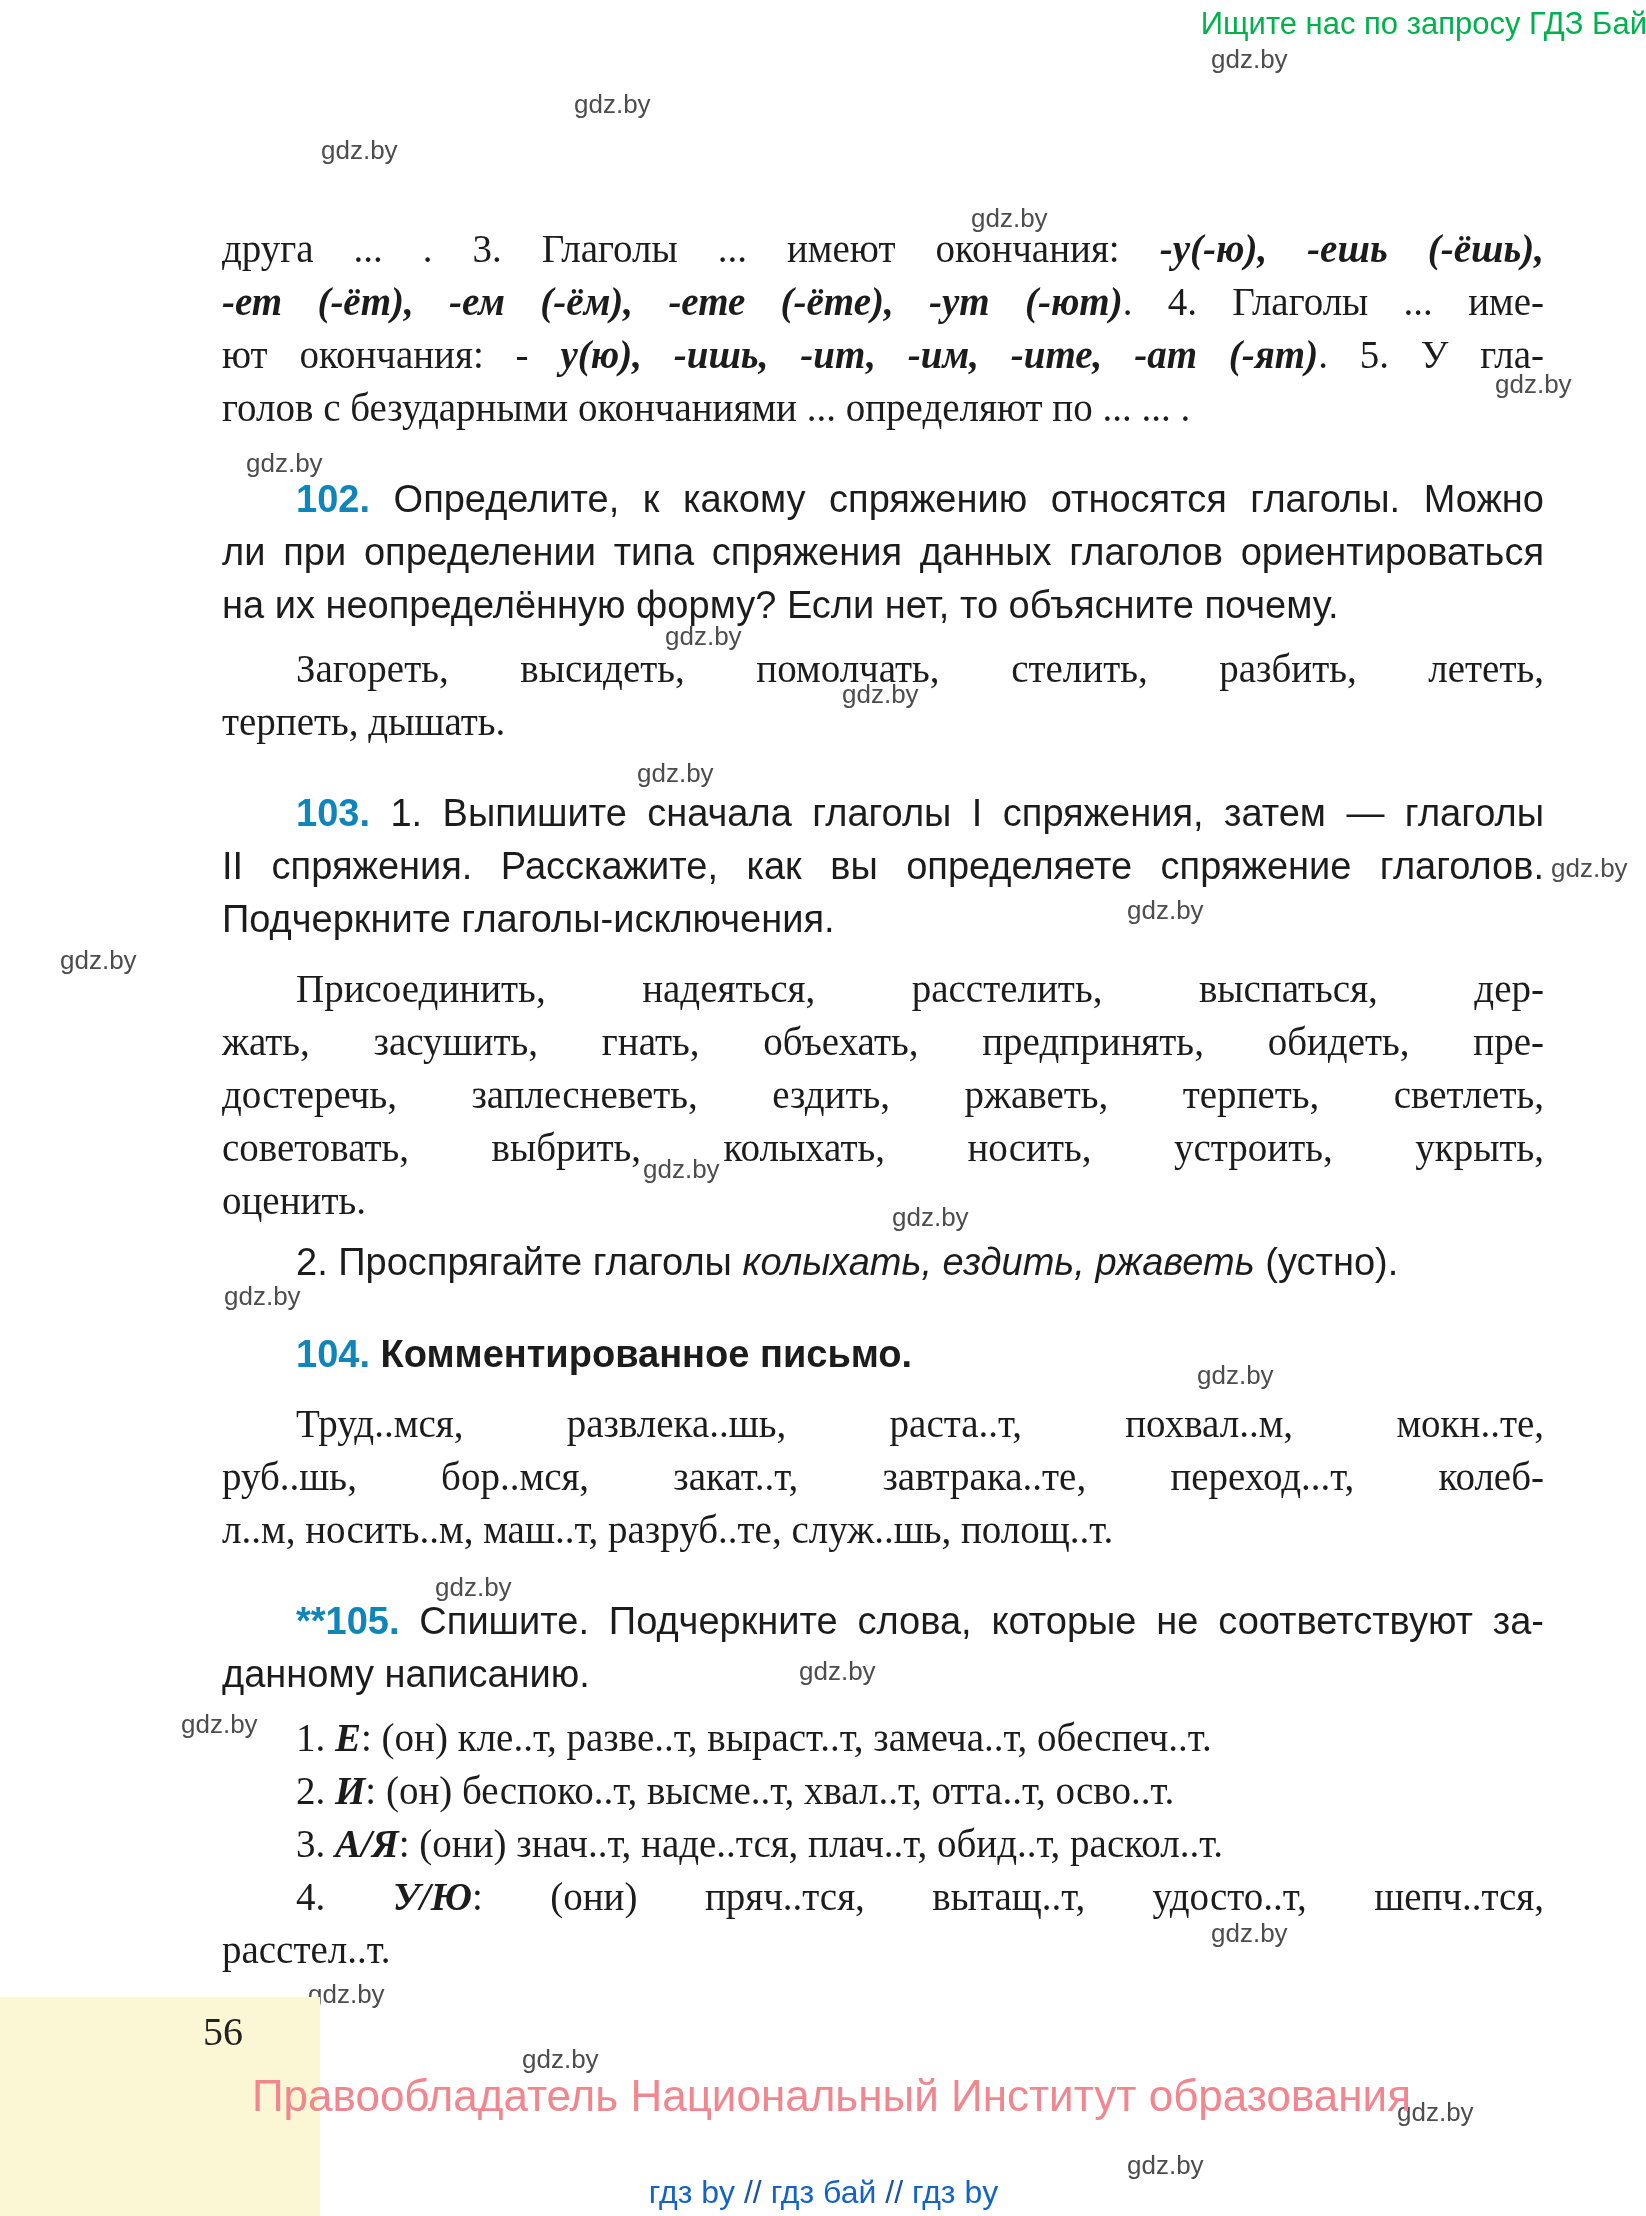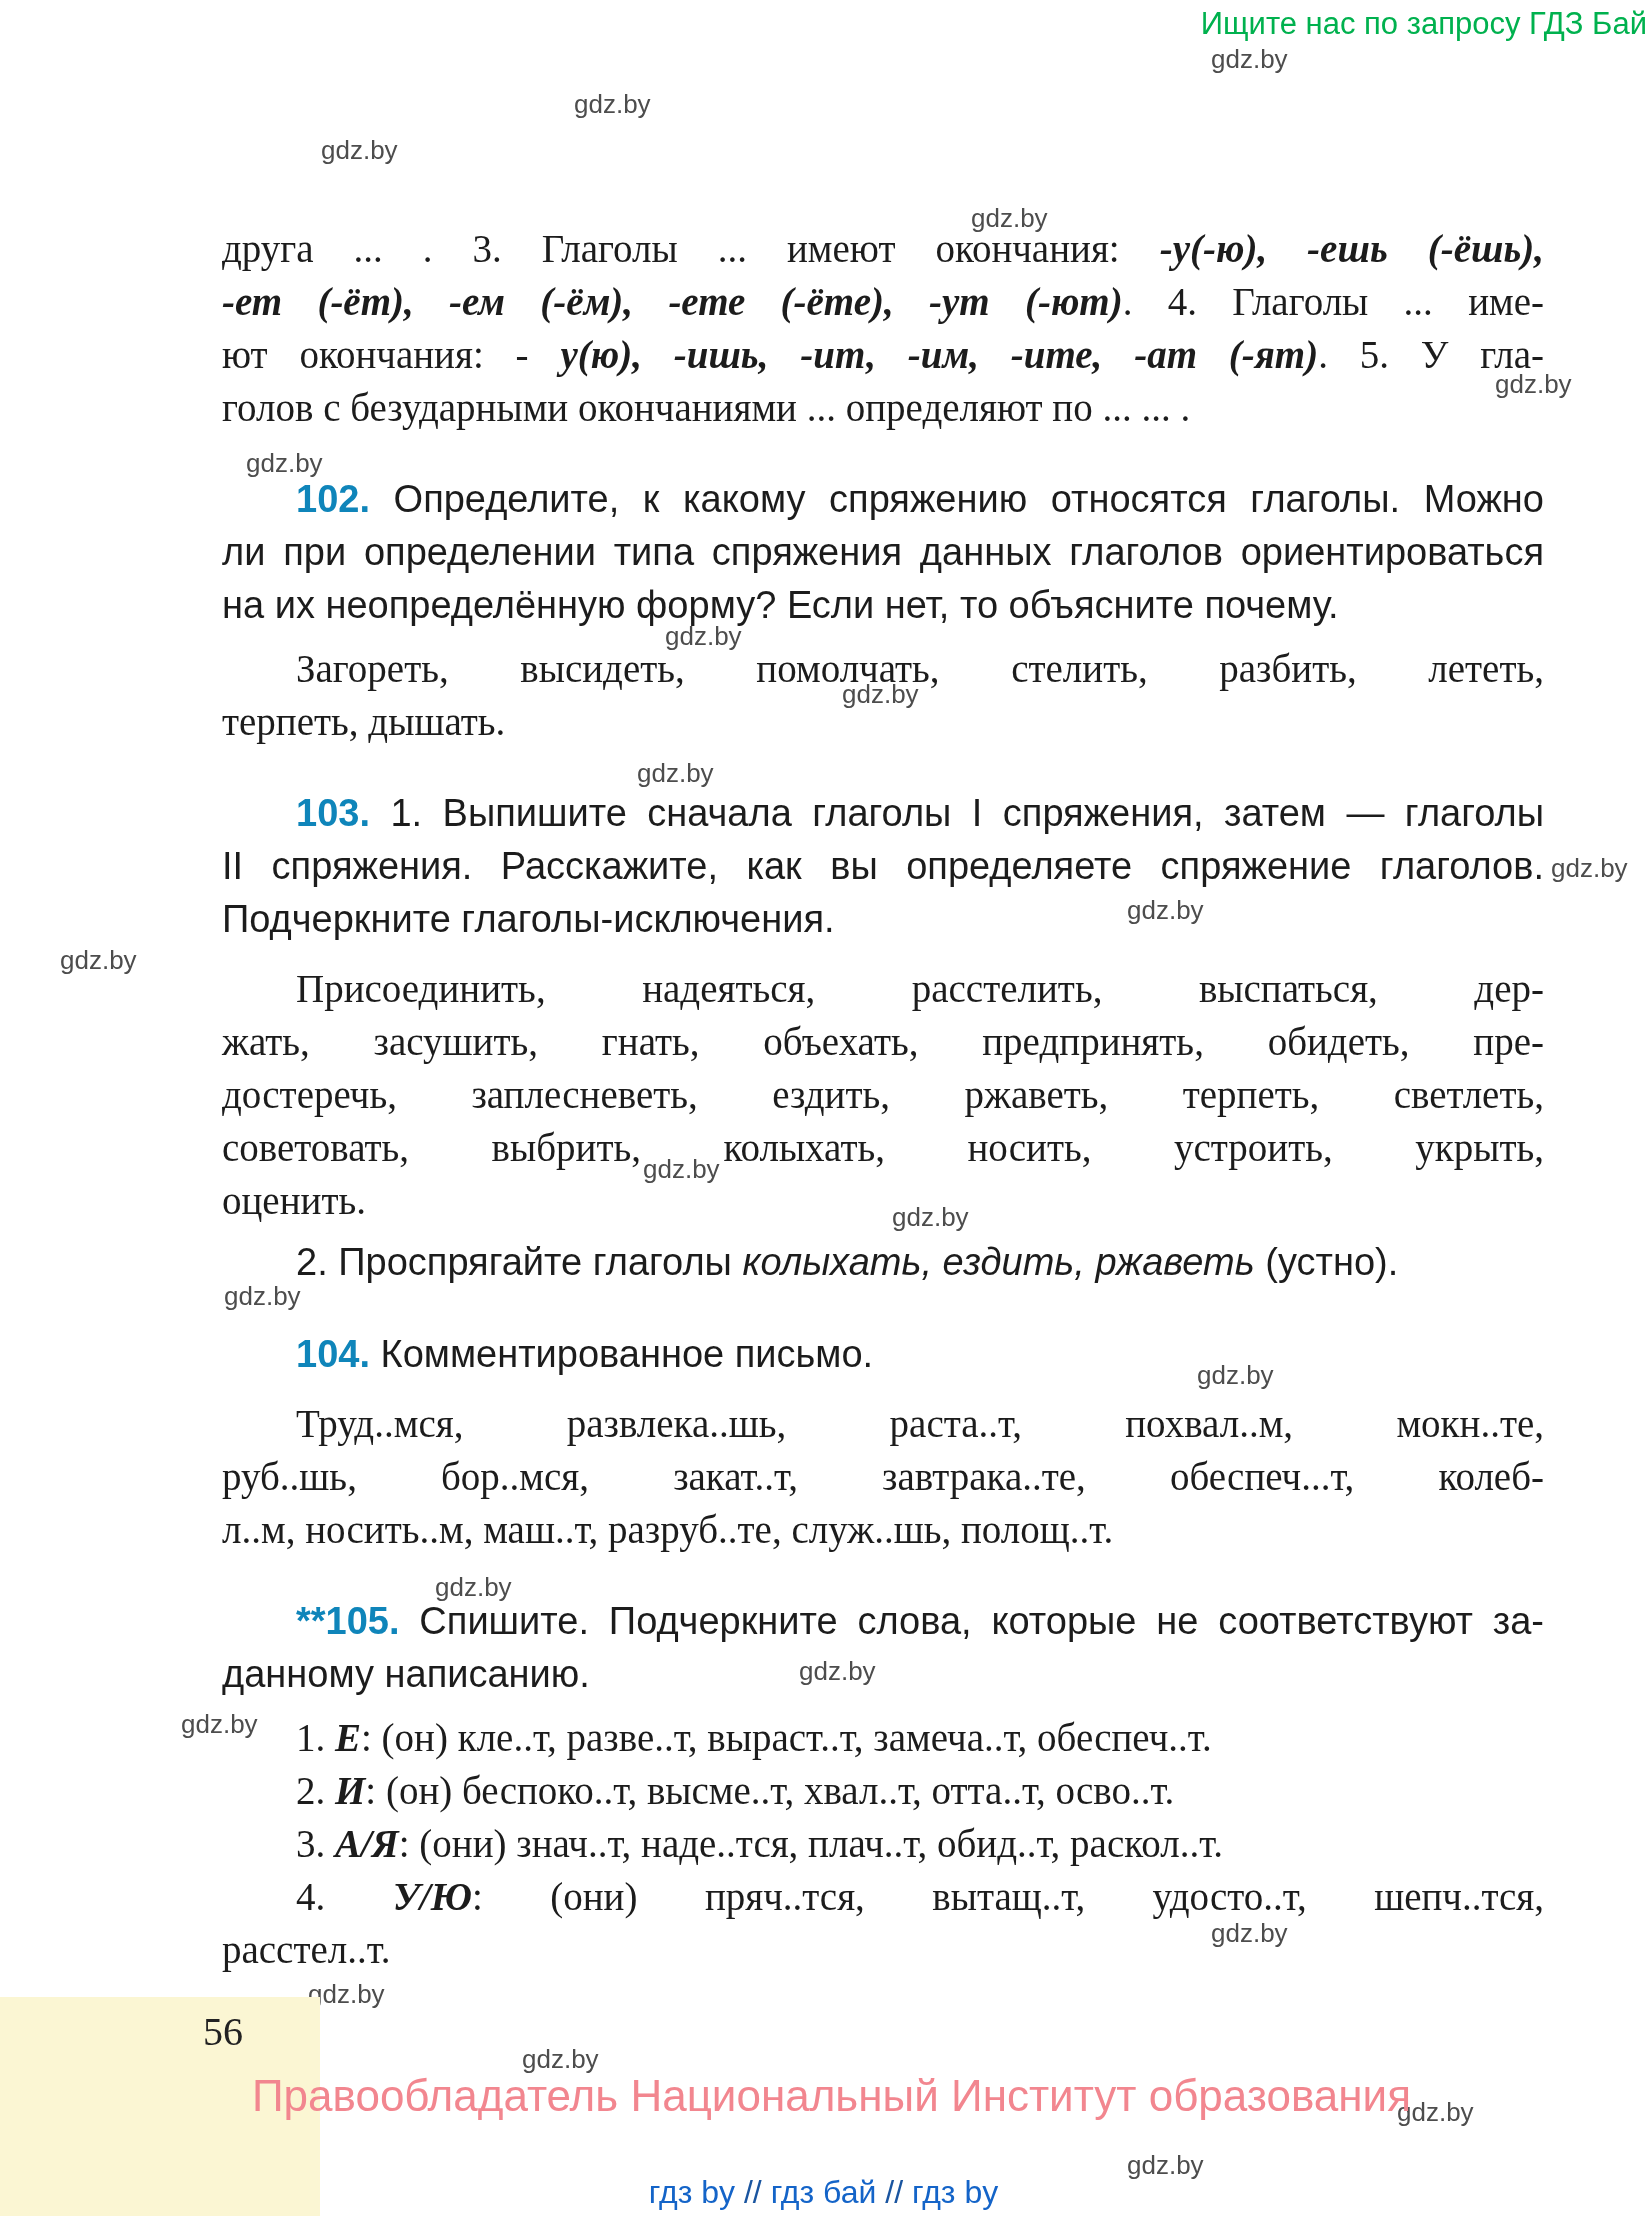--- a/index.html
+++ b/index.html
@@ -30,21 +30,21 @@
   .sp-md{margin-top:16px;}
   .sp-lg{margin-top:39px;}
   .f-serif{font-family:"Liberation Serif","DejaVu Serif",serif; font-size:39px;}
   .f-sans{font-family:"Liberation Sans","DejaVu Sans",sans-serif; font-size:38px;}
   .line{line-height:53px; text-align:left;}
   .line.j{text-align:justify; text-align-last:justify;}
   .line.ind{text-indent:74px;}
   .s-plain{}
   .s-bi{font-weight:bold; font-style:italic;}
   .s-i{font-style:italic;}
-  .s-b{font-weight:normal;}
+  .s-b{font-weight:bold;}
   .s-num{color:var(--accent); font-weight:bold;
          font-family:"Liberation Sans","DejaVu Sans",sans-serif;}
   .yellow-box{position:absolute; left:0; bottom:0; width:320px; height:219px; background:var(--yellow);}
   .page-number{position:absolute; left:203px; top:2008px; font-size:40px; color:#222;}
   .copyright{
     position:absolute; top:2071px; left:0; width:100%; text-align:center;
     font-family:"Liberation Sans","DejaVu Sans",sans-serif;
     font-size:44px; color:var(--pink);margin-left:8px;
   }
   .bottom-links{
@@ -115,21 +115,21 @@
         <div class="line"><span class="s-plain">оценить.</span></div>
       </div>
       <div class="para f-sans sp-sm">
         <div class="line ind"><span class="s-plain">2. Проспрягайте глаголы </span><span class="s-i">колыхать, ездить, ржаветь</span><span class="s-plain"> (устно).</span></div>
       </div>
       <div class="para f-sans sp-lg">
         <div class="line ind"><span class="s-num">104.</span><span class="s-plain"> </span><span class="s-b">Комментированное письмо.</span></div>
       </div>
       <div class="para f-serif sp-md">
         <div class="line j ind"><span class="s-plain">Труд..мся, развлека..шь, раста..т, похвал..м, мокн..те,</span></div>
-        <div class="line j"><span class="s-plain">руб..шь, бор..мся, закат..т, завтрака..те, обеспеч...т, колеб-</span></div>
+        <div class="line j"><span class="s-plain">руб..шь, бор..мся, закат..т, завтрака..те, переход...т, колеб-</span></div>
         <div class="line"><span class="s-plain">л..м, носить..м, маш..т, разруб..те, служ..шь, полощ..т.</span></div>
       </div>
       <div class="para f-sans sp-lg">
         <div class="line j ind"><span class="s-num">**105.</span><span class="s-plain"> Спишите. Подчеркните слова, которые не соответствуют за-</span></div>
         <div class="line"><span class="s-plain">данному написанию.</span></div>
       </div>
       <div class="para f-serif sp-sm">
         <div class="line ind"><span class="s-plain">1. </span><span class="s-bi">Е</span><span class="s-plain">: (он) кле..т, разве..т, выраст..т, замеча..т, обеспеч..т.</span></div>
         <div class="line ind"><span class="s-plain">2. </span><span class="s-bi">И</span><span class="s-plain">: (он) беспоко..т, высме..т, хвал..т, отта..т, осво..т.</span></div>
         <div class="line ind"><span class="s-plain">3. </span><span class="s-bi">А/Я</span><span class="s-plain">: (они) знач..т, наде..тся, плач..т, обид..т, раскол..т.</span></div>

